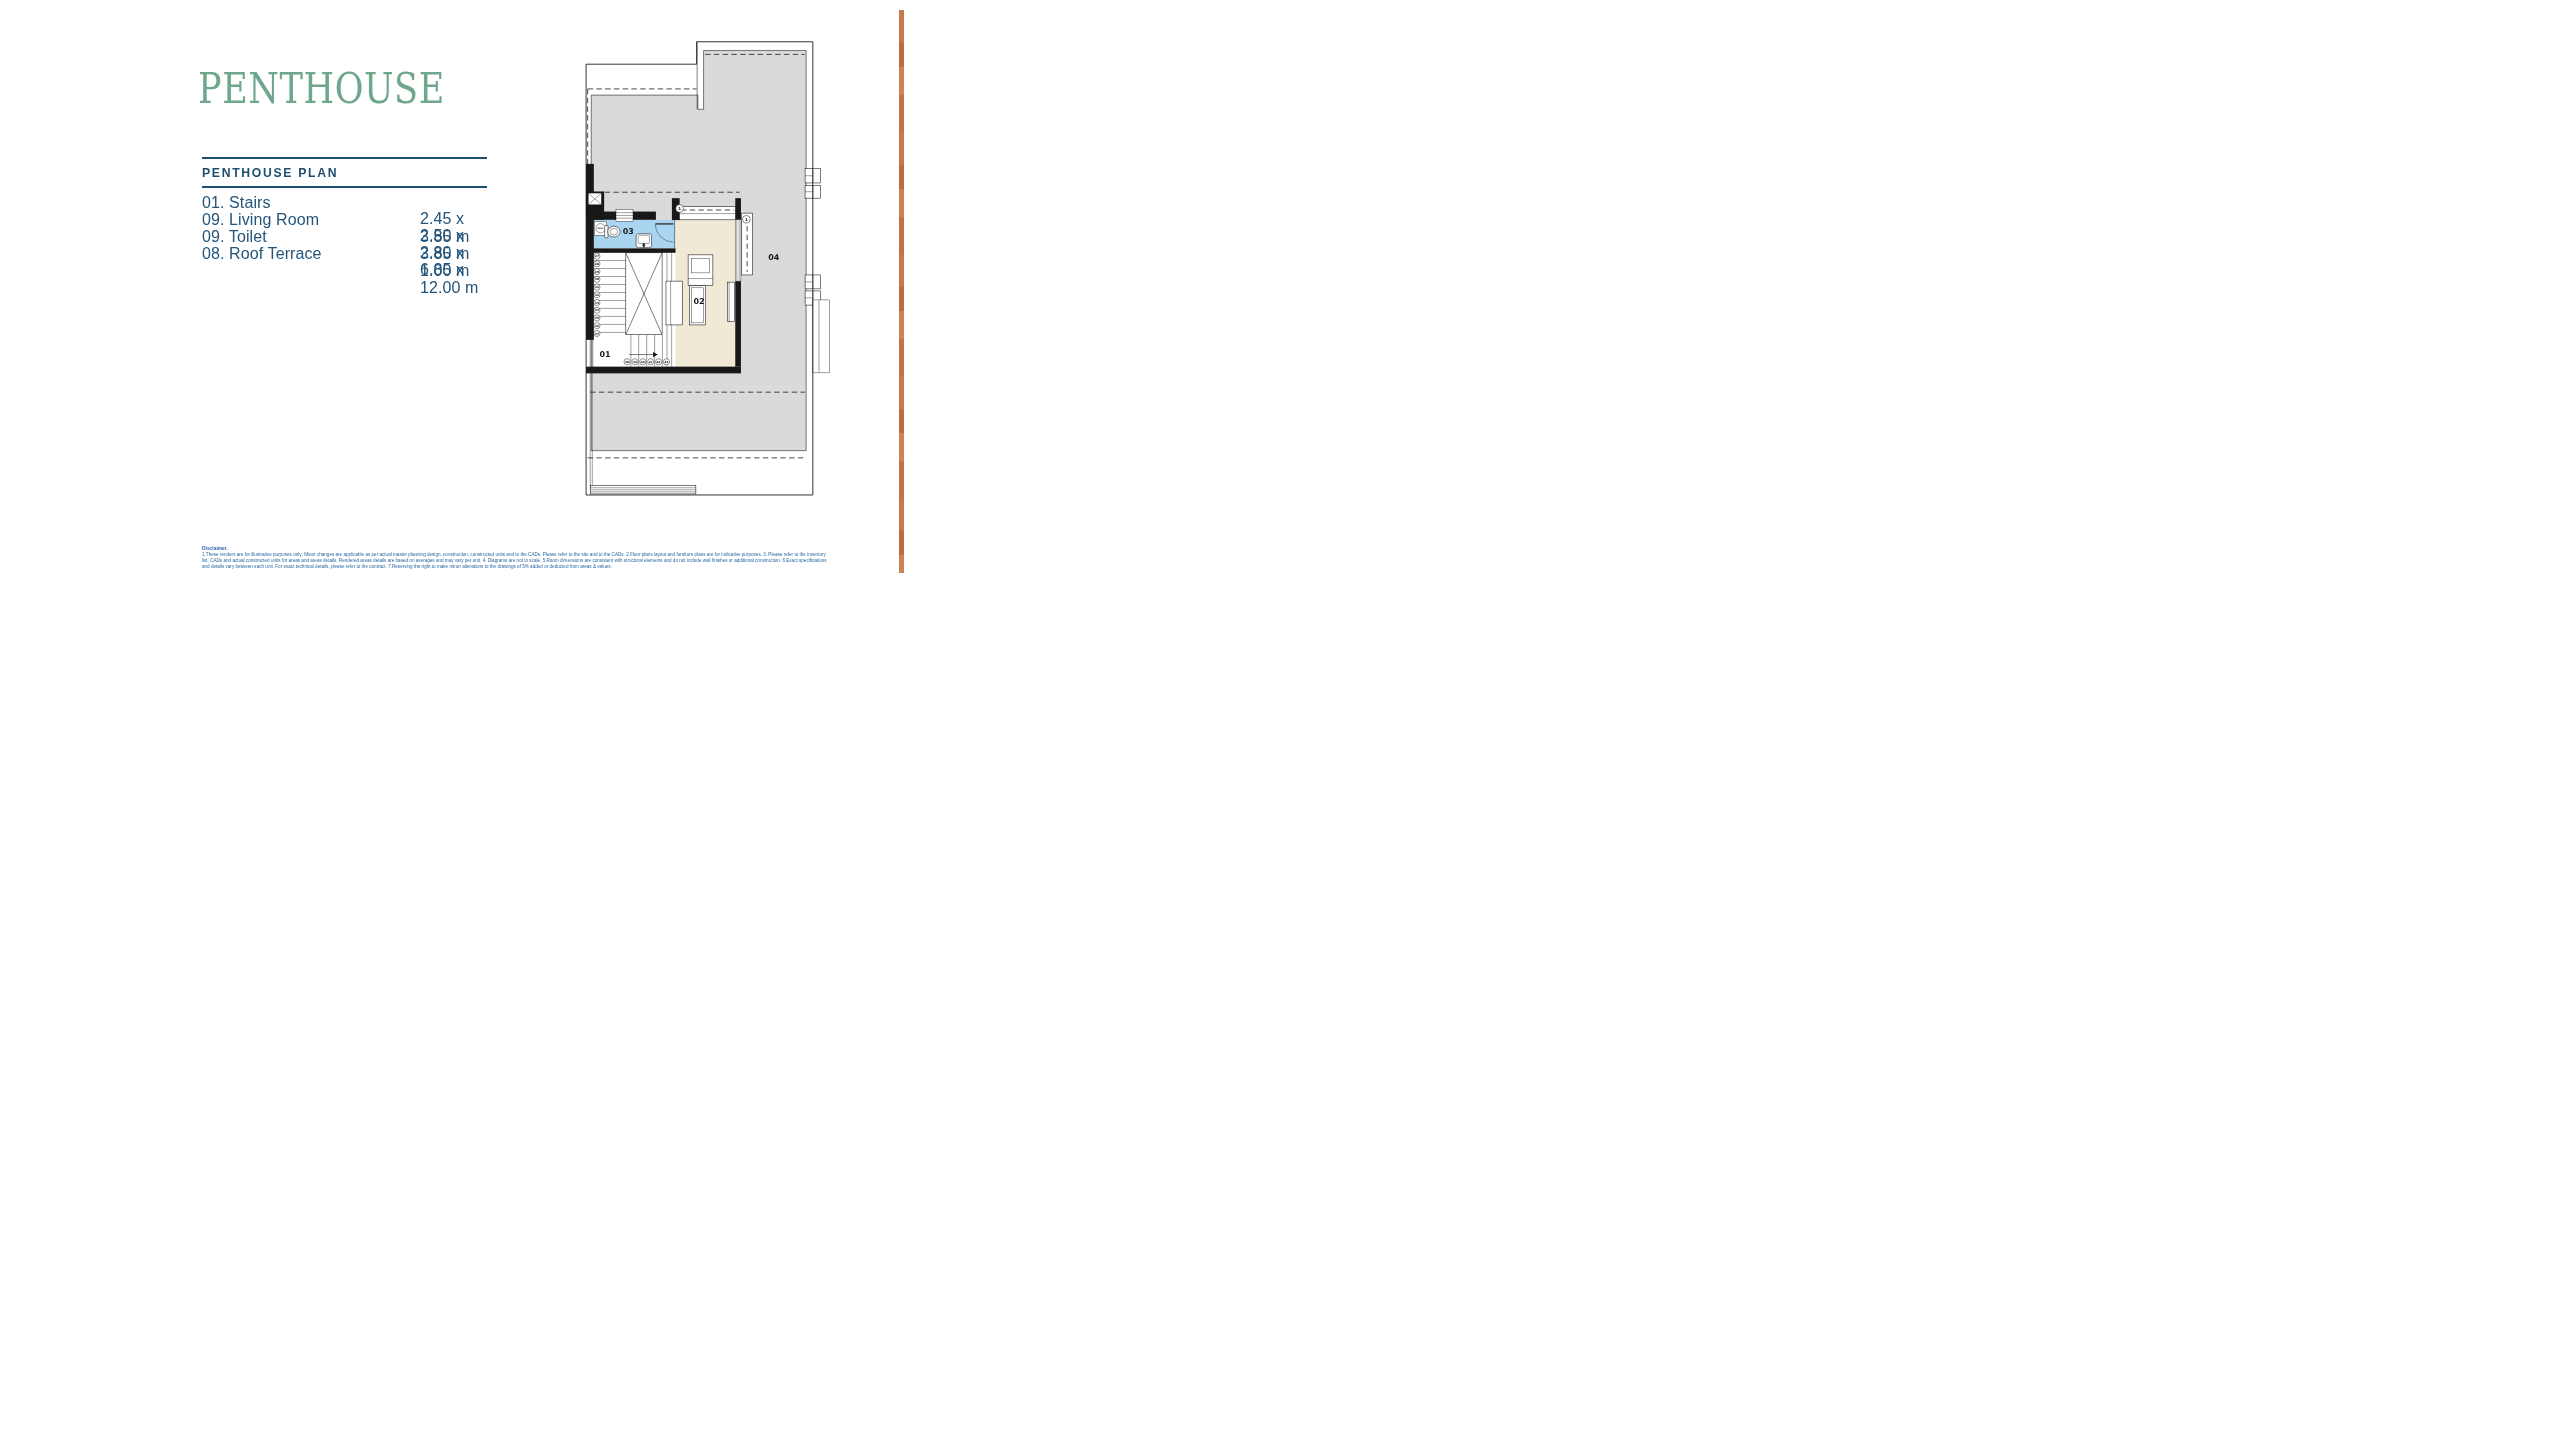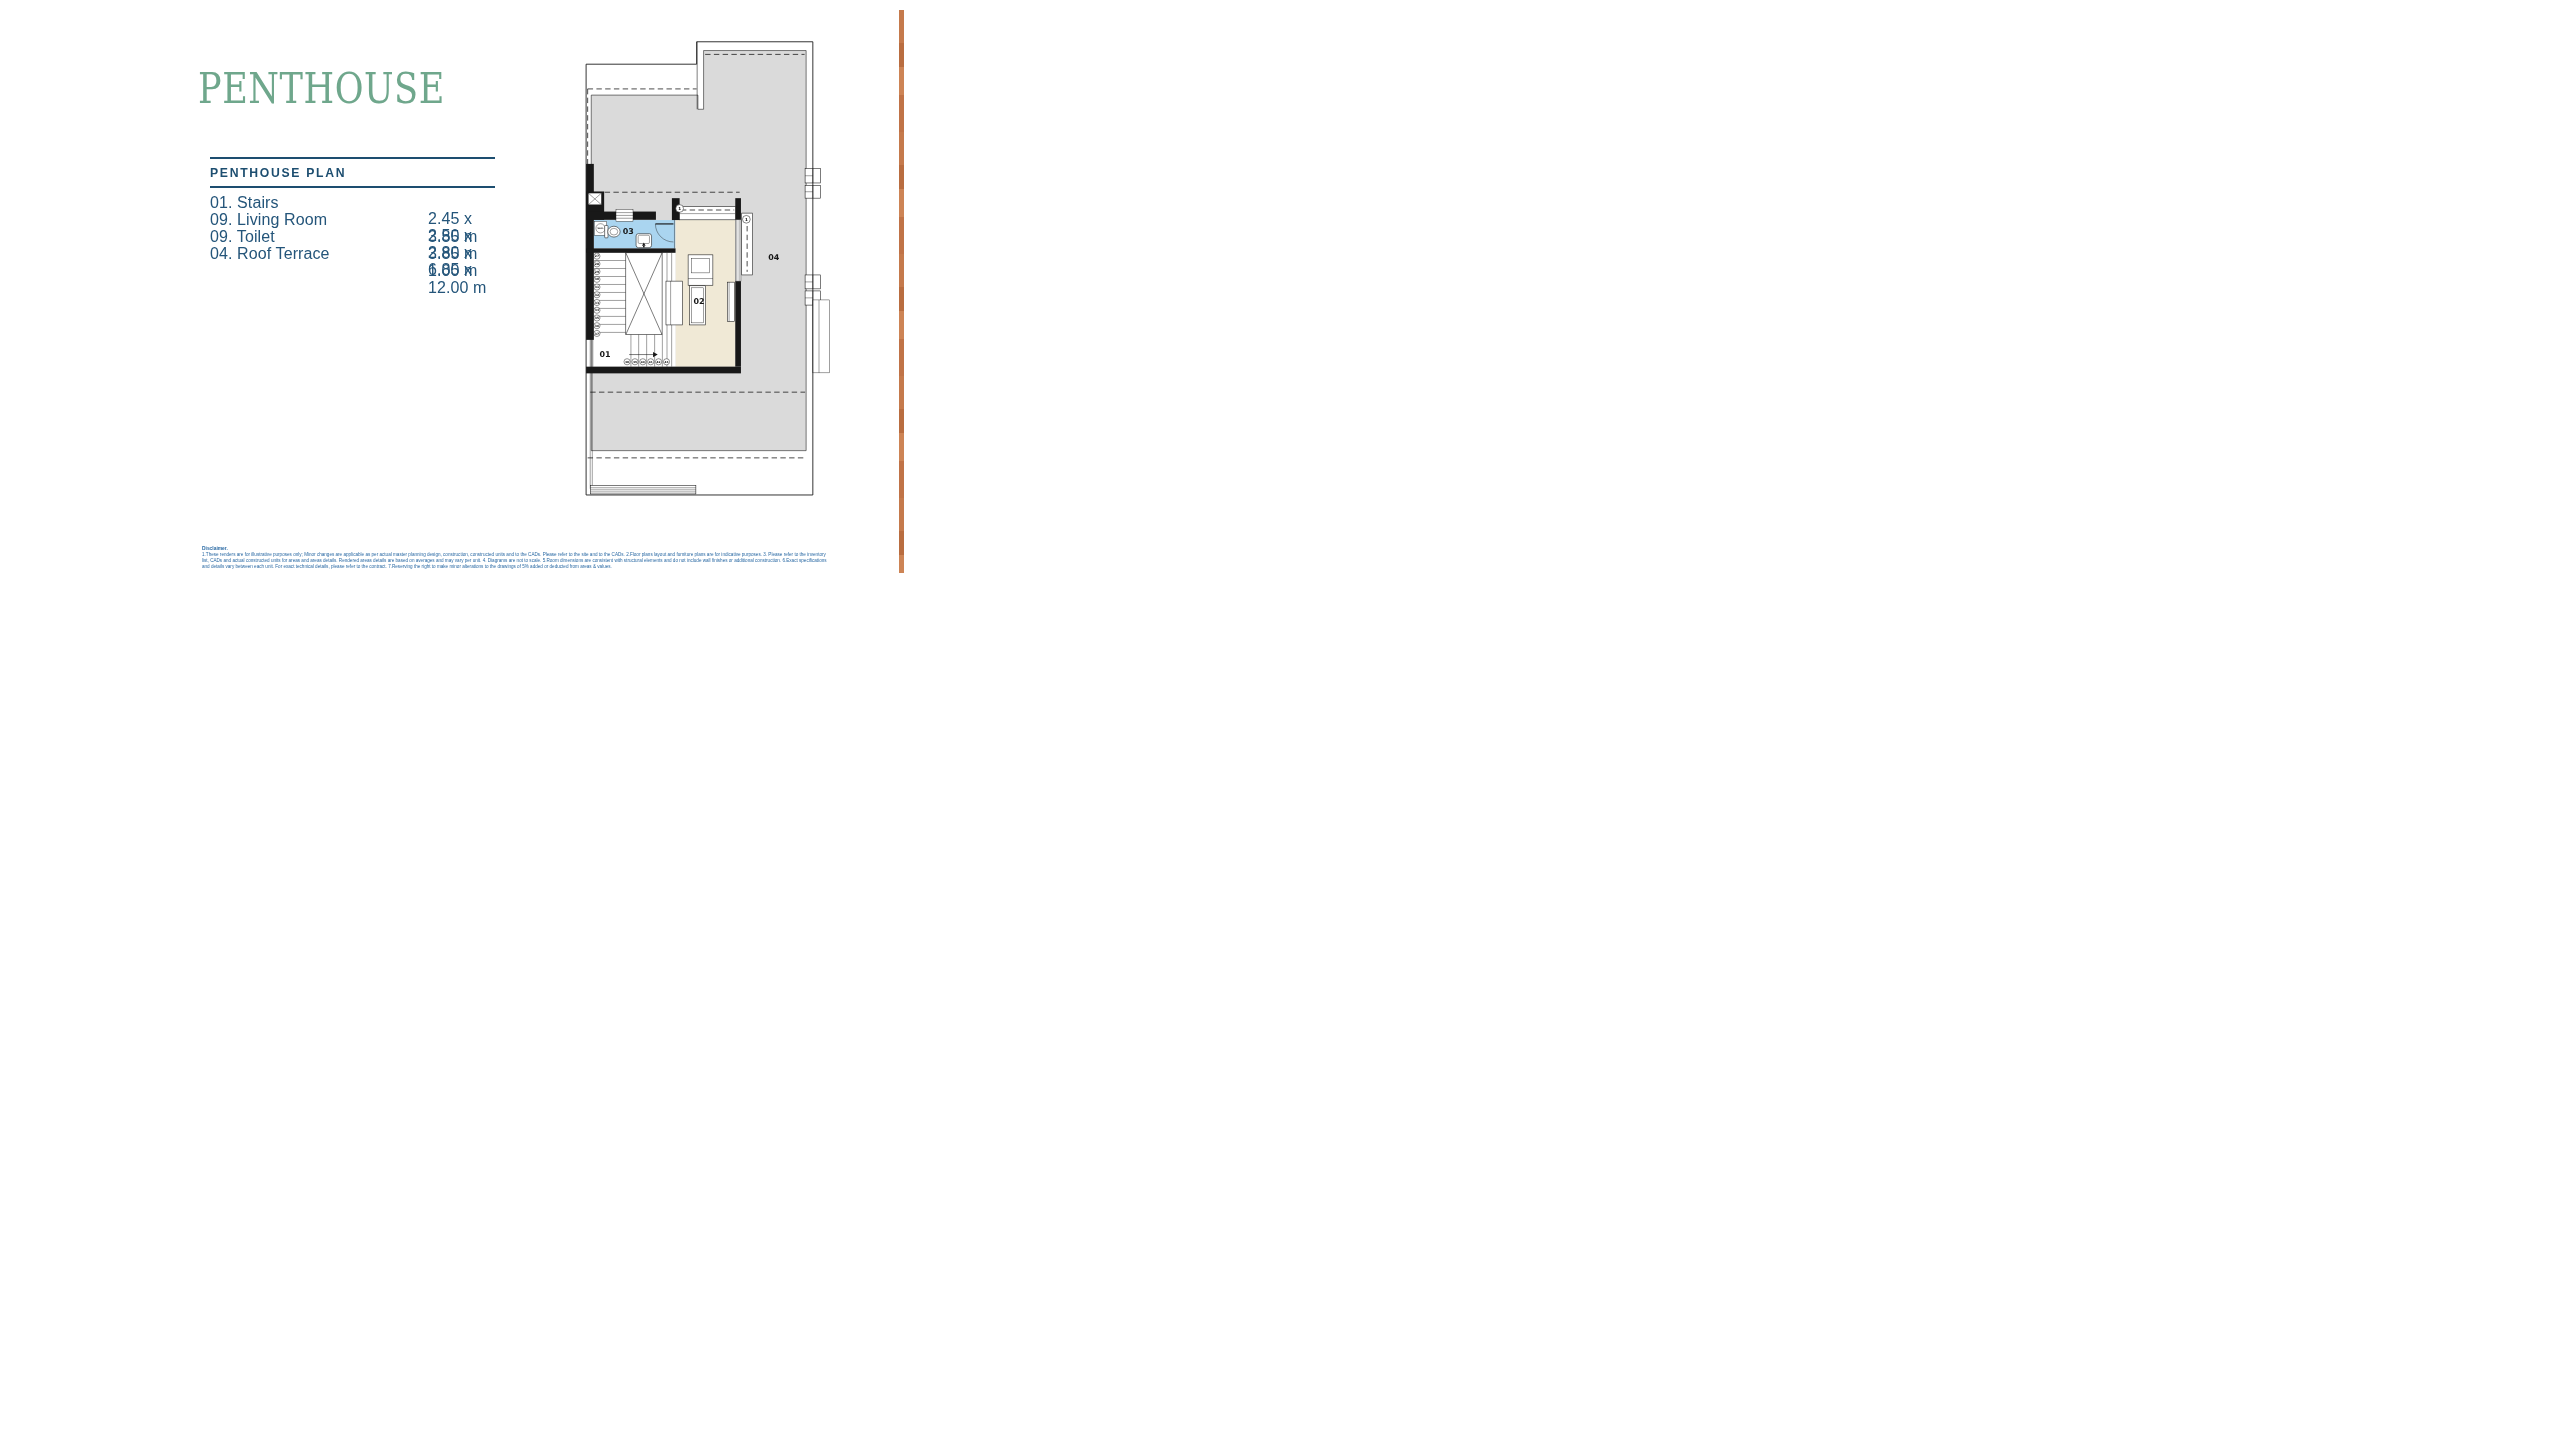--- a/index.html
+++ b/index.html
@@ -8,21 +8,21 @@
     font-family:"Liberation Sans","DejaVu Sans",sans-serif;
     transform-origin:0 0;transform:scale(calc(100vw / 1600));padding-left:32px;
   }
   .title{
     position:absolute;left:198px;top:64px;
     font-family:"DejaVu Serif","Liberation Serif",serif;
     font-size:39px;font-weight:400;color:var(--title-green);
     letter-spacing:0.6px;white-space:nowrap;
     transform:scale(0.9,1.08);transform-origin:0 0;
   }
-  .legend{position:absolute;left:202px;top:157px;width:285px;margin-left:8px;}
+  .legend{position:absolute;left:202px;top:157px;width:285px;}
   .legend .rule{height:1.9px;background:var(--navy);}
   .legend .rule.bottom{margin-top:0;}
   .legend-header{
     margin:7px 0 6.4px 0;font-size:12.2px;font-weight:700;color:var(--navy);
     letter-spacing:1.7px;
   }
   .legend-rows{margin-top:5.8px;}
   .legend-row{position:relative;height:17px;font-size:16px;color:var(--list-text);letter-spacing:0.1px;}
   .legend-row .dims{position:absolute;left:218px;top:16px;}
   .copper-stripe{
@@ -72,21 +72,21 @@
       </div>
       <div class="legend-row">
         <span>09. Living Room</span>
         <span class="dims">2.50 x 3.85 m</span>
       </div>
       <div class="legend-row">
         <span>09. Toilet</span>
         <span class="dims">2.80 x 1.00 m</span>
       </div>
       <div class="legend-row">
-        <span>04. Roof Terrace</span>
+        <span>08. Roof Terrace</span>
         <span class="dims">6.85 x 12.00 m</span>
       </div>
     </div>
   </div>
 
   <svg class="plan-svg" viewBox="0 0 970 1766" preserveAspectRatio="xMidYMid meet">
 
     <path class="terrace" d="M28,210 H442 V265 H464 V37 H862 V1590 H28 Z"></path>
 
     <g>

